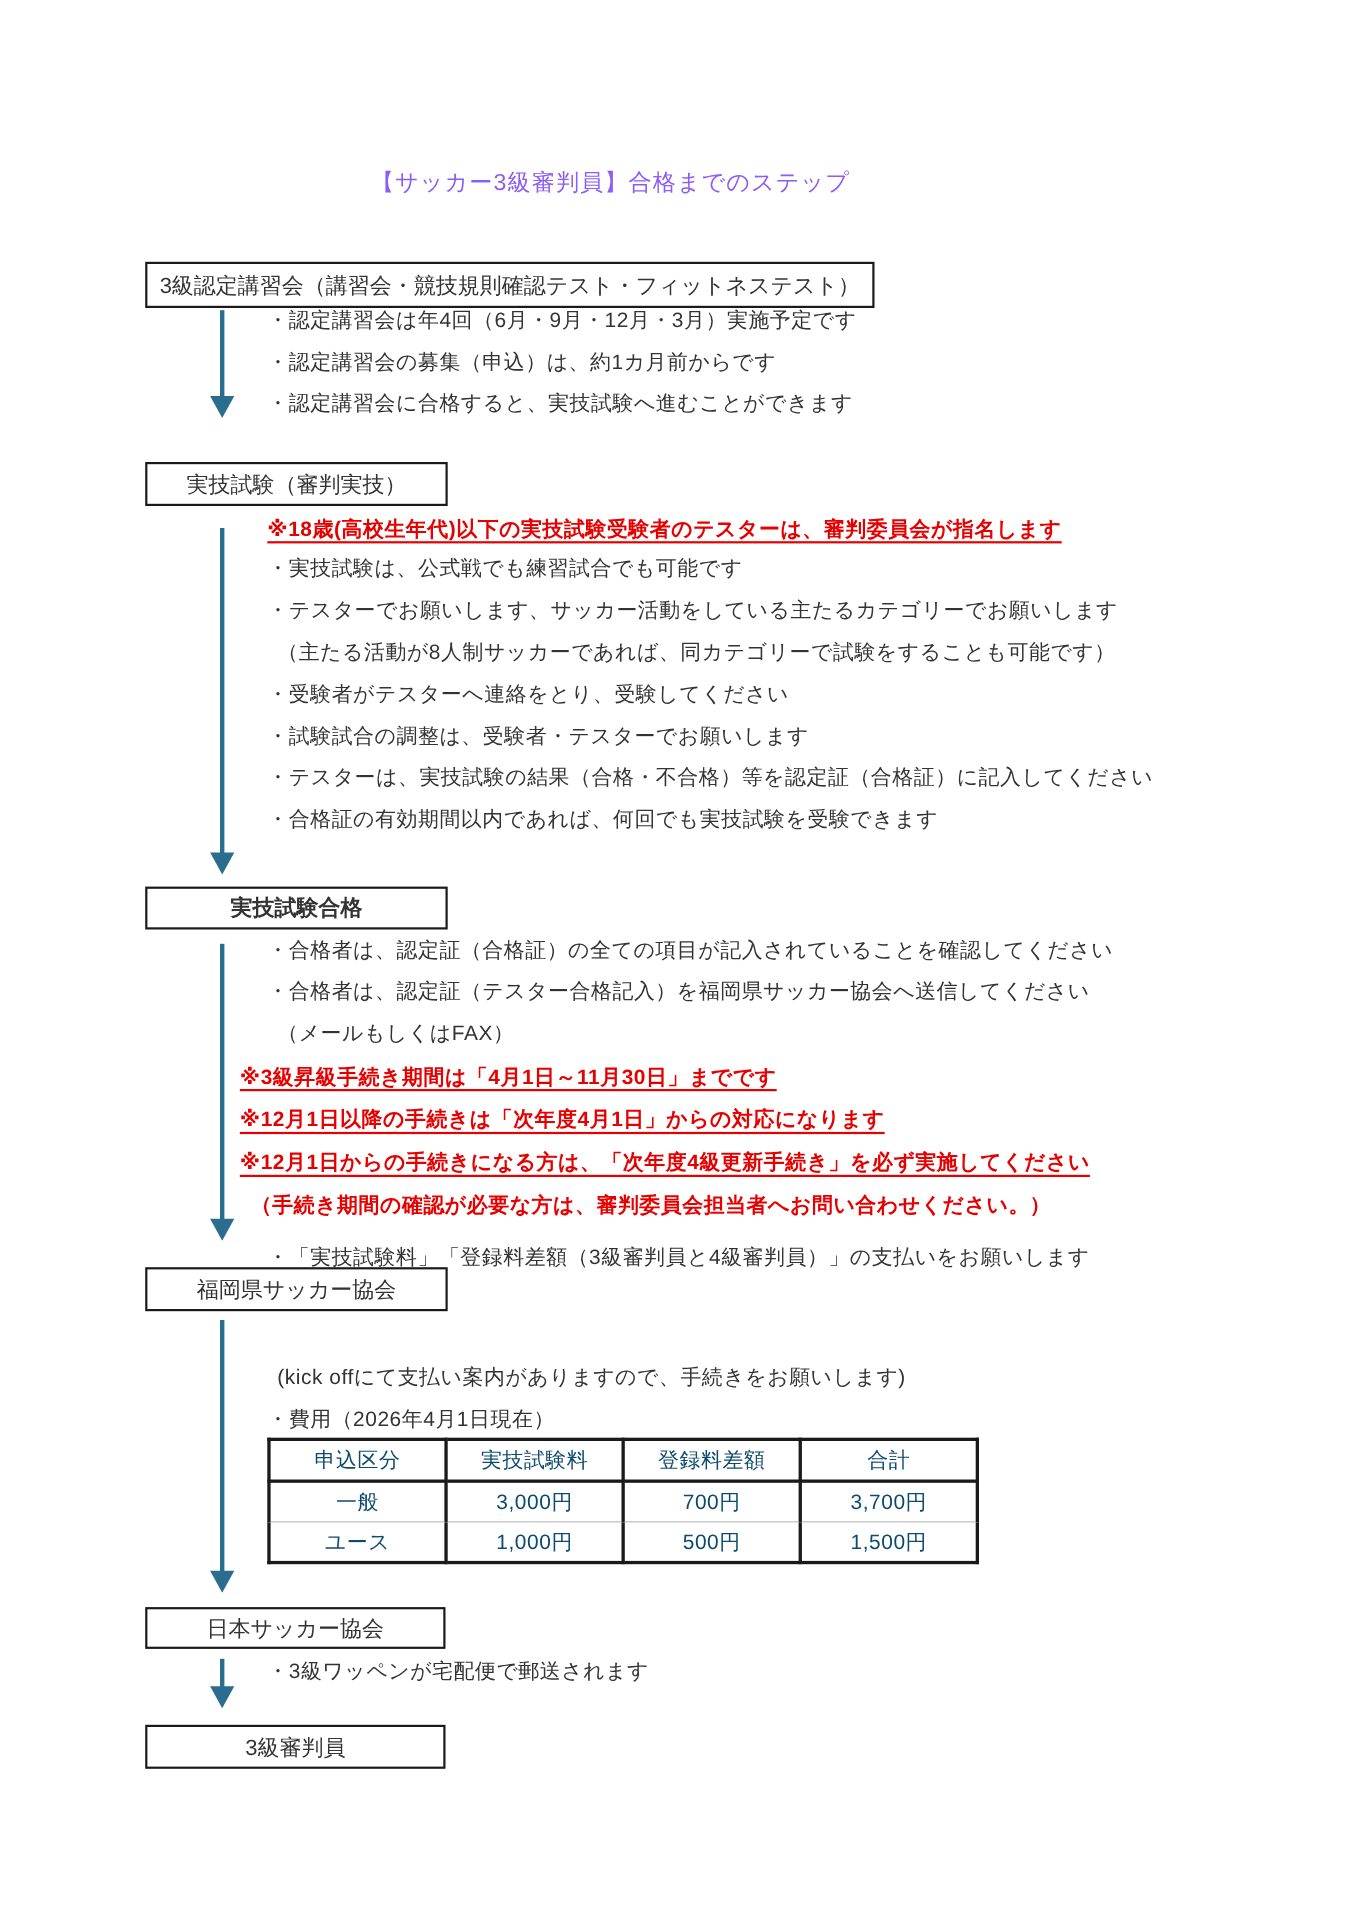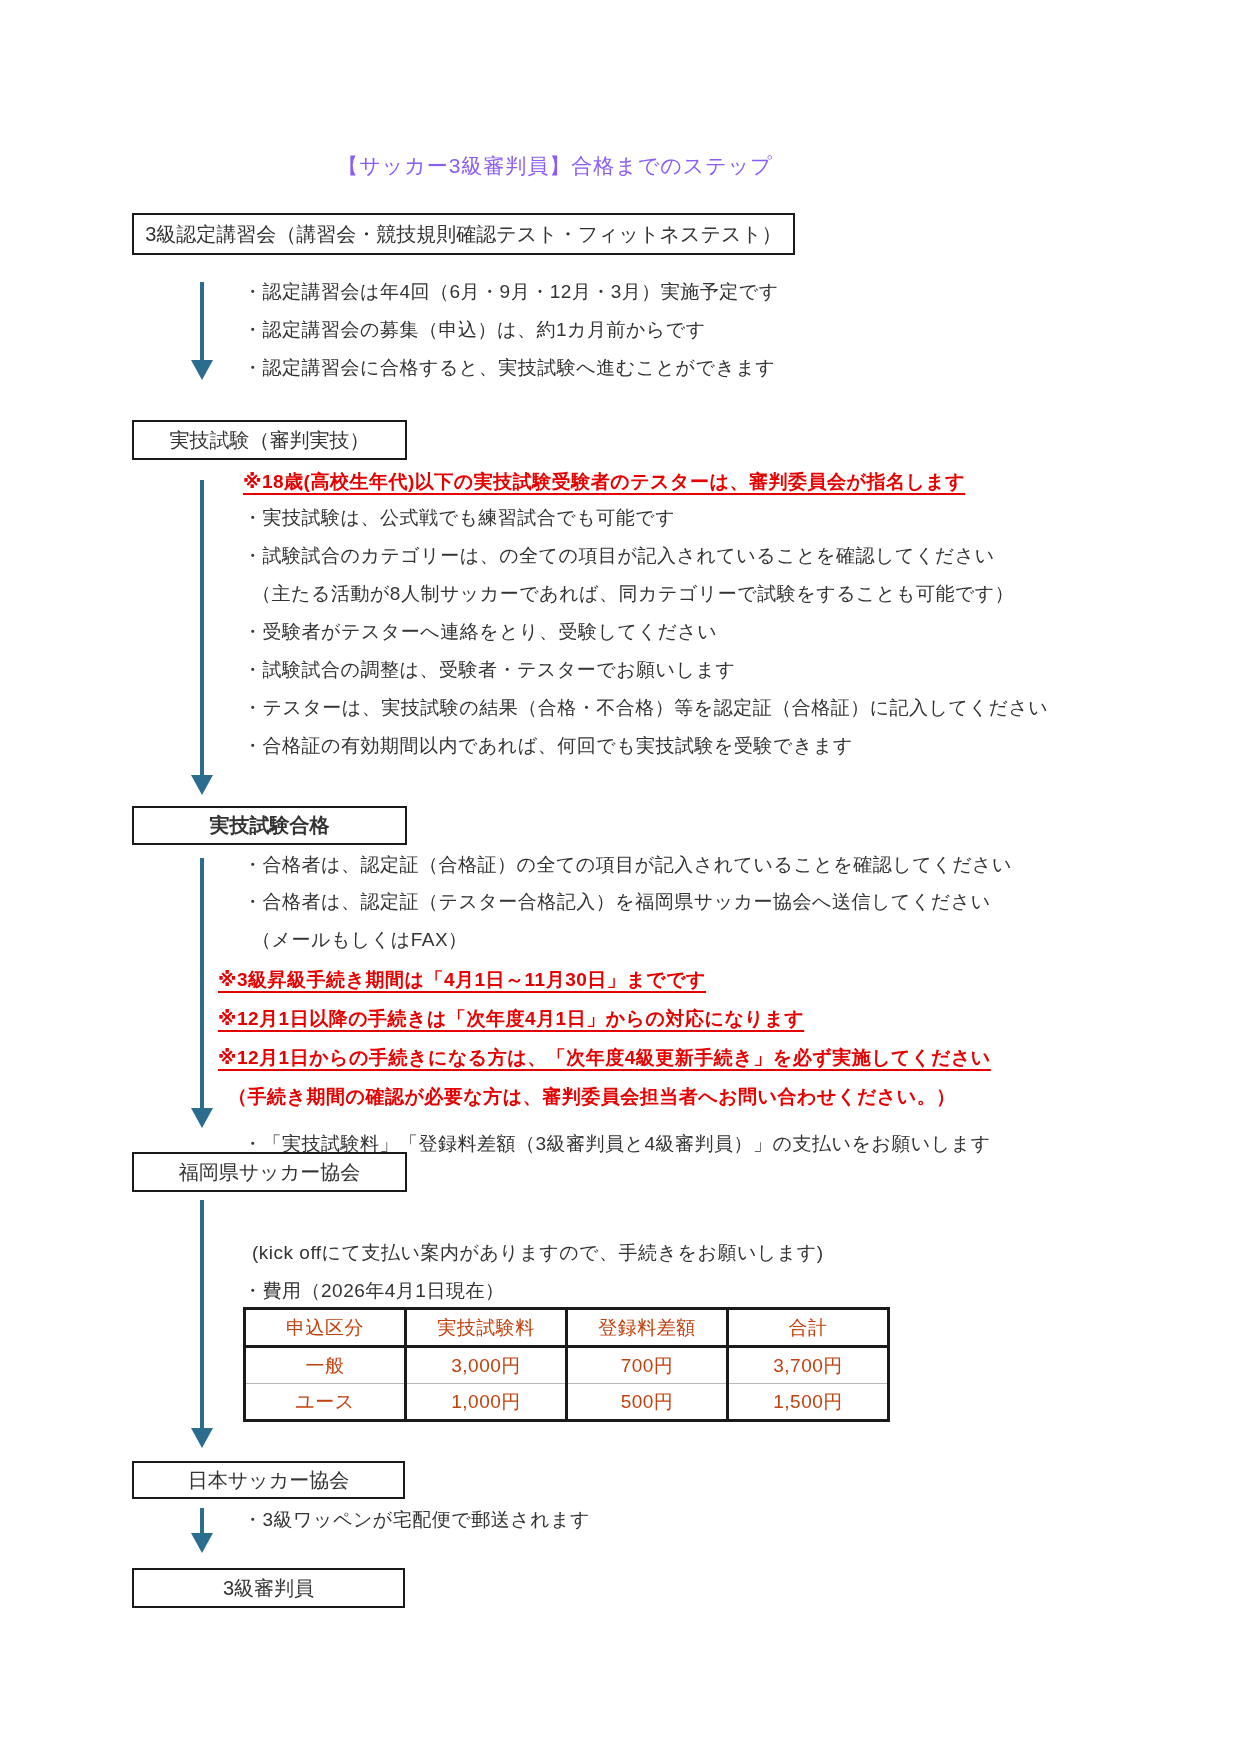--- a/index.html
+++ b/index.html
@@ -16,21 +16,21 @@
   }
   .title{
     position:absolute;top:152px;left:0;width:1110px;text-align:center;
     font-size:21px;color:#8b5cf6;letter-spacing:1px;white-space:nowrap;
   }
   .flow-box{
     position:absolute;left:132px;background:#fff;border:2px solid var(--border);
     display:flex;align-items:center;justify-content:center;
     font-size:20px;color:#333;white-space:nowrap;
   }
-  #box1{top:213px;width:659px;height:38px;}
+  #box1{top:238px;width:659px;height:38px;}
   #box2{top:420px;width:271px;height:36px;}
   #box3{top:806px;width:271px;height:35px;font-weight:bold;}
   #box4{top:1152px;width:271px;height:36px;}
   #box5{top:1461px;width:269px;height:34px;}
   #box6{top:1568px;width:269px;height:36px;}
   .tline{
     position:absolute;left:243px;font-size:19px;line-height:24px;
     color:var(--ink);white-space:nowrap;letter-spacing:0.5px;
   }
   .cont{left:252px;}
@@ -55,21 +55,21 @@
   #arrow2{top:480px;height:315px;}
   #arrow3{top:858px;height:270px;}
   #arrow4{top:1200px;height:248px;}
   #arrow5{top:1508px;height:45px;}
   #fee-table{
     position:absolute;left:243px;top:1307px;border-collapse:collapse;
     table-layout:fixed;background:#fff;
   }
   #fee-table td,#fee-table th{
     border:3px solid var(--border);height:35px;text-align:center;vertical-align:middle;
-    font-size:19px;font-weight:normal;color:#c2410c;padding:0;letter-spacing:0.5px;
+    font-size:19px;font-weight:normal;color:#0c4a6e;padding:0;letter-spacing:0.5px;
   }
   #fee-table col{width:161px;}
   #fee-table tr.r1 td{border-bottom:1px solid #b8b8b8;}
   #fee-table tr.r2 td{border-top:1px solid #b8b8b8;}
 </style>
 </head>
 <body>
 
 <div id="page">
 
@@ -88,21 +88,21 @@
 
   <div id="box2" class="flow-box">
     <span>実技試験（審判実技）</span>
   </div>
   <div id="arrow2" class="arrow">
     <div class="arrow-line"></div>
     <div class="arrow-head"></div>
   </div>
   <div class="redline u red2" style="top:470px">※18歳(高校生年代)以下の実技試験受験者のテスターは、審判委員会が指名します</div>
   <div class="tline" style="top:506px">・実技試験は、公式戦でも練習試合でも可能です</div>
-  <div class="tline" style="top:544px">・試験試合のカテゴリーは、の全ての項目が記入されていることを確認してください</div>
+  <div class="tline" style="top:544px">・テスターでお願いします、サッカー活動をしている主たるカテゴリーでお願いします</div>
   <div class="tline cont" style="top:582px">（主たる活動が8人制サッカーであれば、同カテゴリーで試験をすることも可能です）</div>
   <div class="tline" style="top:620px">・受験者がテスターへ連絡をとり、受験してください</div>
   <div class="tline" style="top:658px">・試験試合の調整は、受験者・テスターでお願いします</div>
   <div class="tline" style="top:696px">・テスターは、実技試験の結果（合格・不合格）等を認定証（合格証）に記入してください</div>
   <div class="tline" style="top:734px">・合格証の有効期間以内であれば、何回でも実技試験を受験できます</div>
 
   <div id="box3" class="flow-box">
     <span>実技試験合格</span>
   </div>
   <div id="arrow3" class="arrow">

